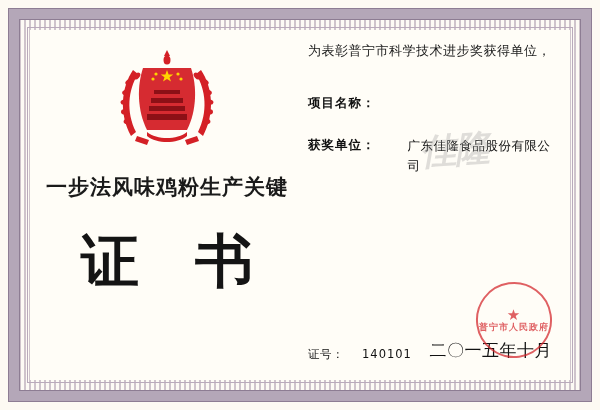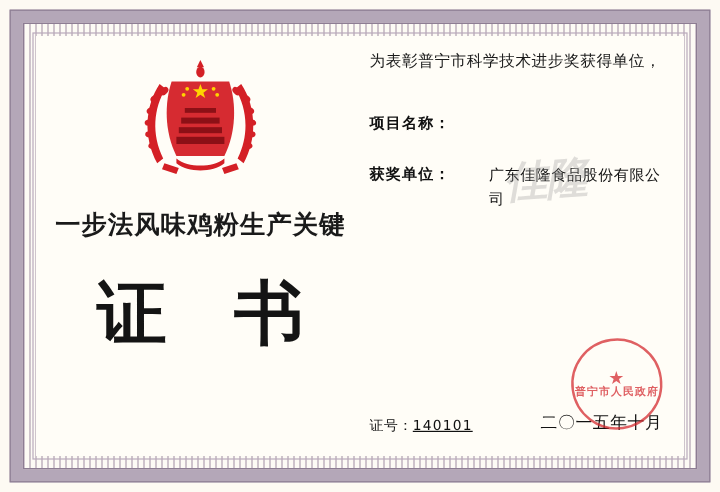--- a/index.html
+++ b/index.html
@@ -165,25 +165,25 @@
     display: flex;
     align-items: flex-end;
     justify-content: space-between;
   }
   .cert-no {
     font-size: 11.5px;
     color: #111;
     letter-spacing: 0.5px;
   }
   .cert-no .num {
+    margin-left: 18px;
     letter-spacing: 1px;
-    text-decoration: underline;
   }
   .date {
-    font-size: 14px;
+    font-size: 17px;
     color: #111;
     letter-spacing: 0.5px;
     margin-right: 6px;
   }
 
   
   .seal {
     position: absolute;
     right: 18px;
     bottom: 22px;

